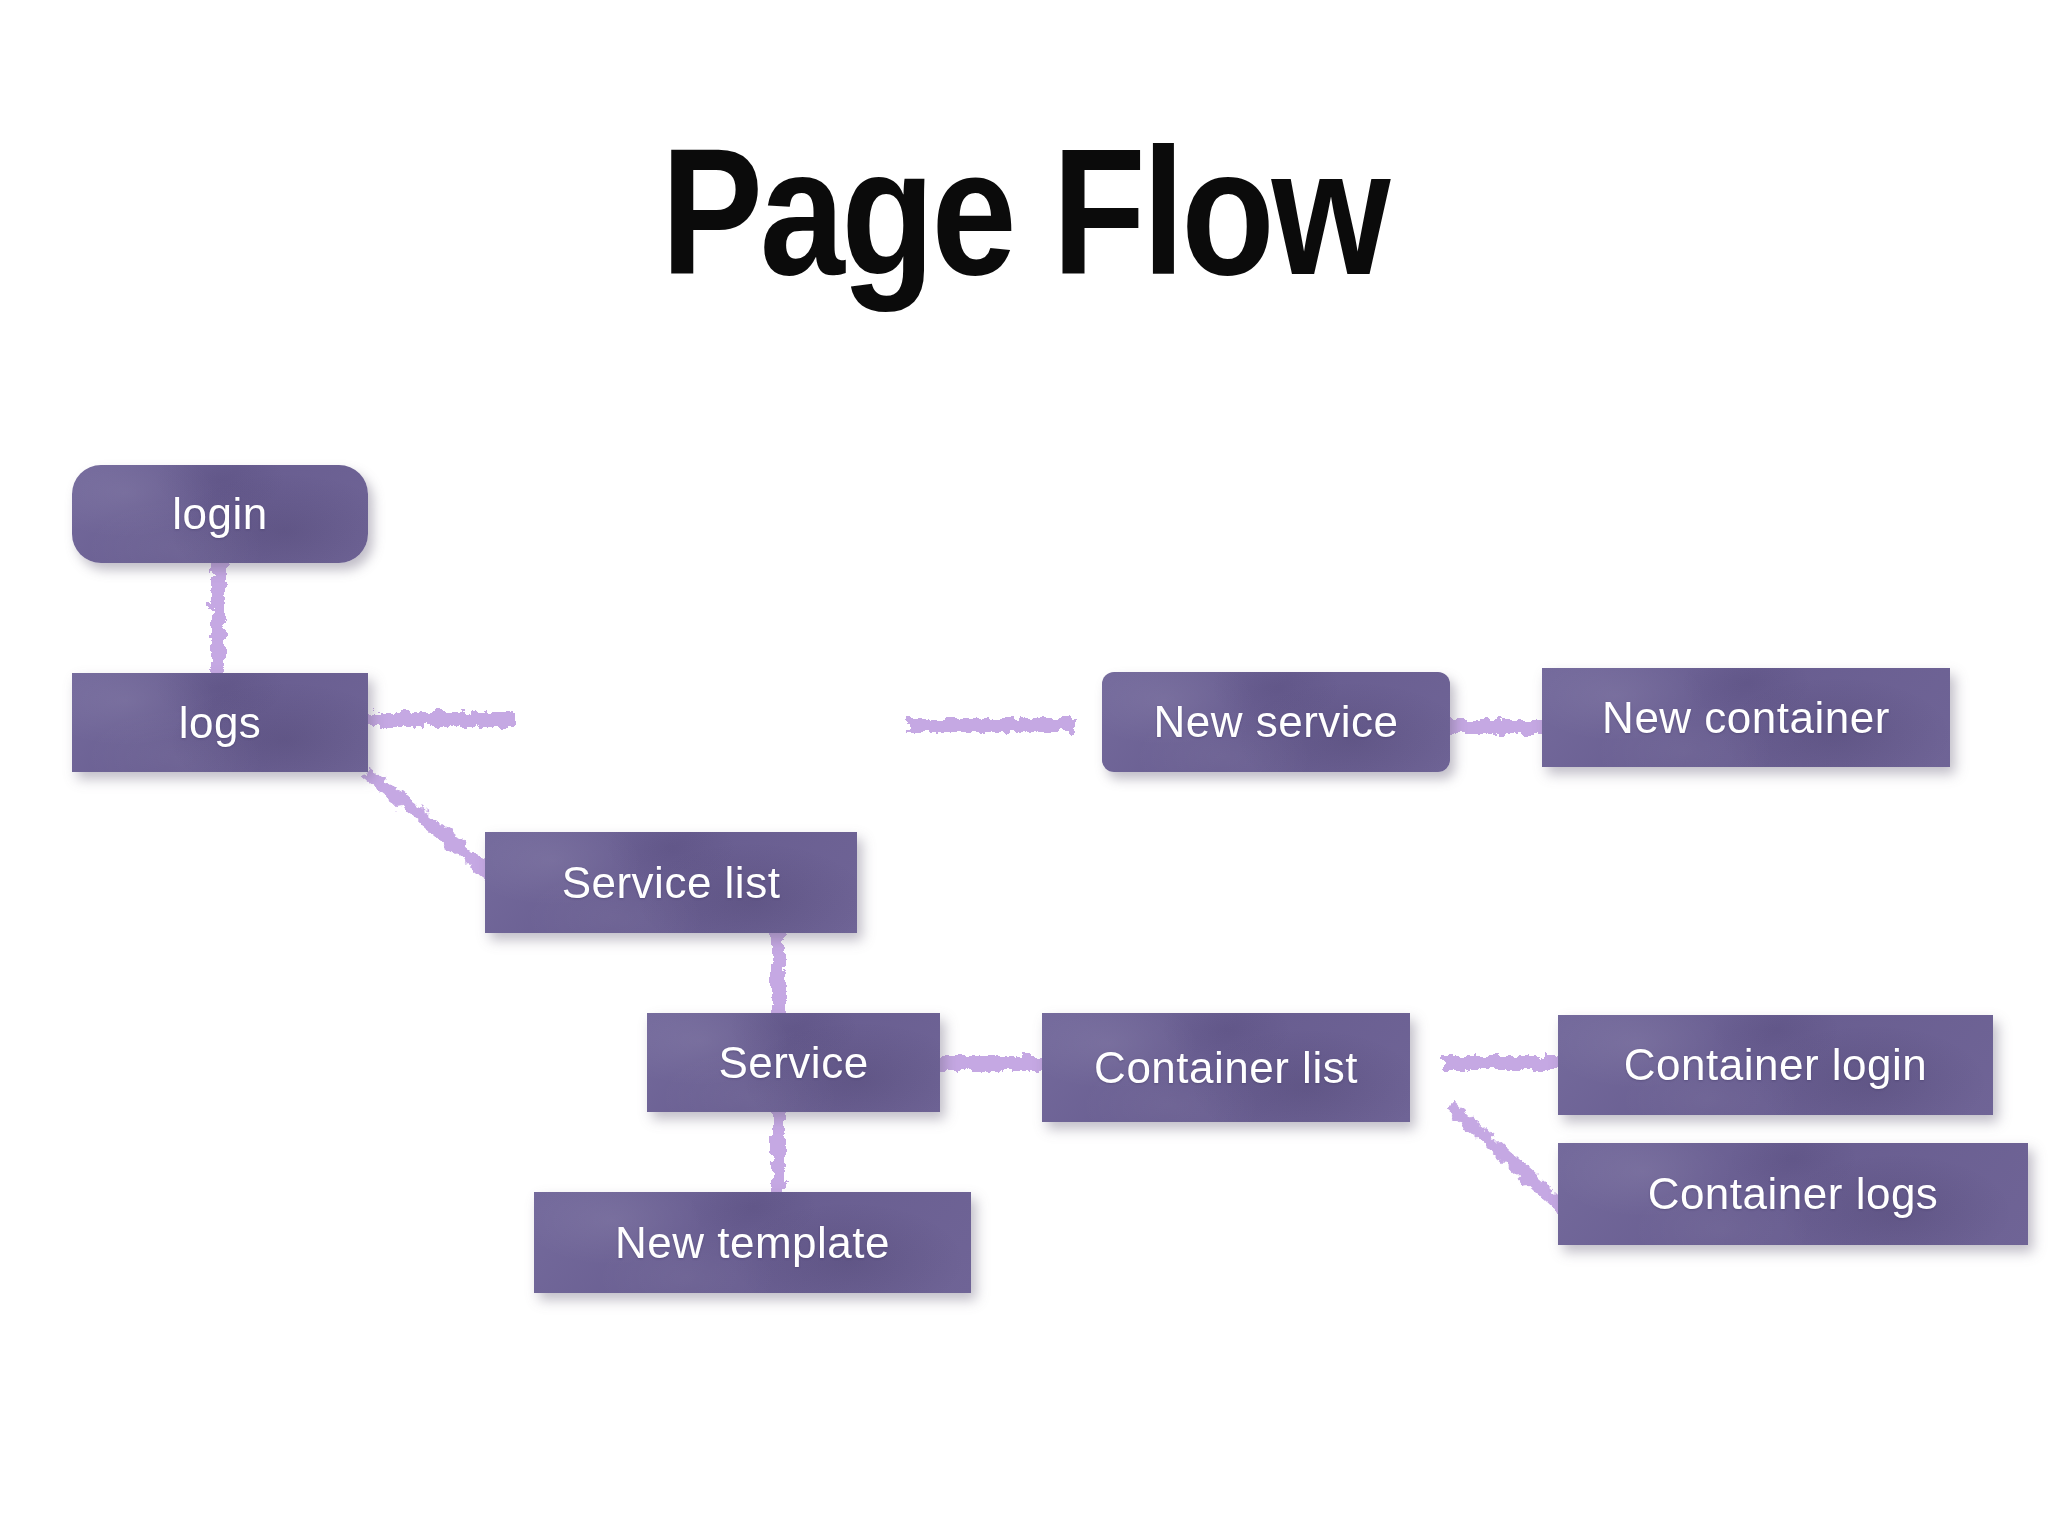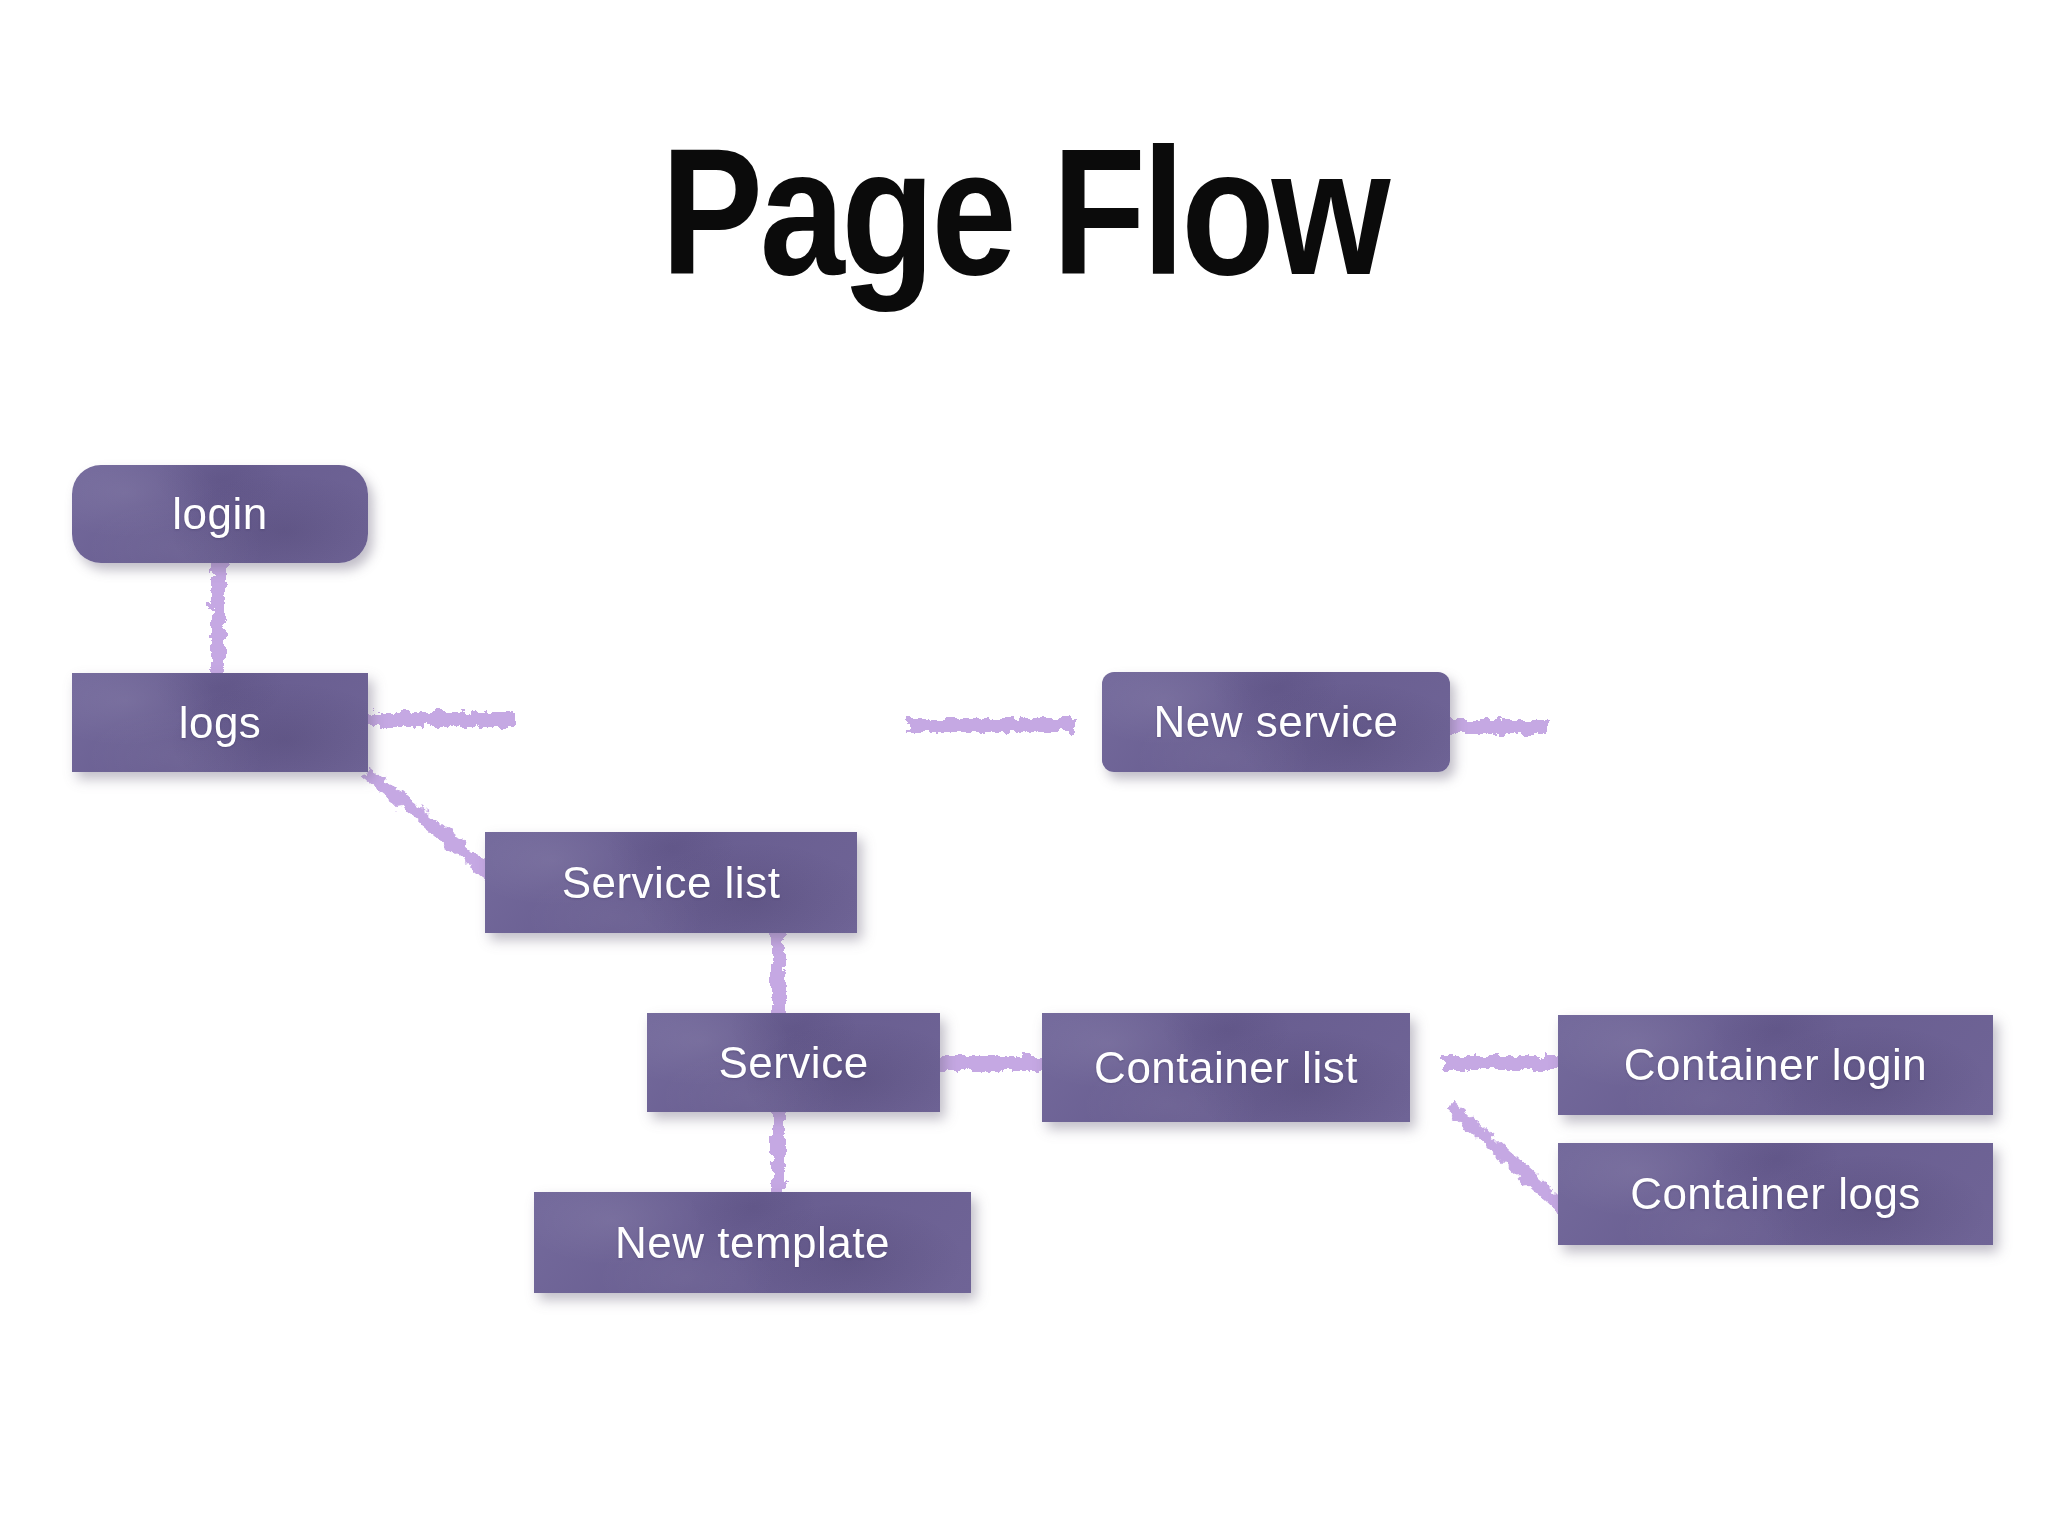--- a/index.html
+++ b/index.html
@@ -92,38 +92,41 @@
 
   <div class="node" style="left:72px;   top:673px;  width:296px; height:99px;">
     <span class="node-label">logs</span>
   </div>
 
 
   <div class="node" style="left:1102px; top:672px;  width:348px; height:100px;border-radius:12px;">
     <span class="node-label">New service</span>
   </div>
 
+  <div class="node" style="left:1542px; top:668px;  width:408px; height:99px;">
+    <span class="node-label">New container</span>
+  </div>
 
   <div class="node" style="left:485px;  top:832px;  width:372px; height:101px;">
     <span class="node-label">Service list</span>
   </div>
 
   <div class="node" style="left:647px;  top:1013px; width:293px; height:99px;">
     <span class="node-label">Service</span>
   </div>
 
   <div class="node" style="left:1042px; top:1013px; width:368px; height:109px;">
     <span class="node-label">Container list</span>
   </div>
 
   <div class="node" style="left:1558px; top:1015px; width:435px; height:100px;">
     <span class="node-label">Container login</span>
   </div>
 
-  <div class="node" style="left:1558px; top:1143px; width:435px; height:102px;">
+  <div class="node" style="left:1558px; top:1143px; width:470px; height:102px;">
     <span class="node-label">Container logs</span>
   </div>
 
   <div class="node" style="left:510px;  top:1192px; width:437px; height:101px;margin-left:24px;">
     <span class="node-label">New template</span>
   </div>
 
 </div>
 
 </body></html>

